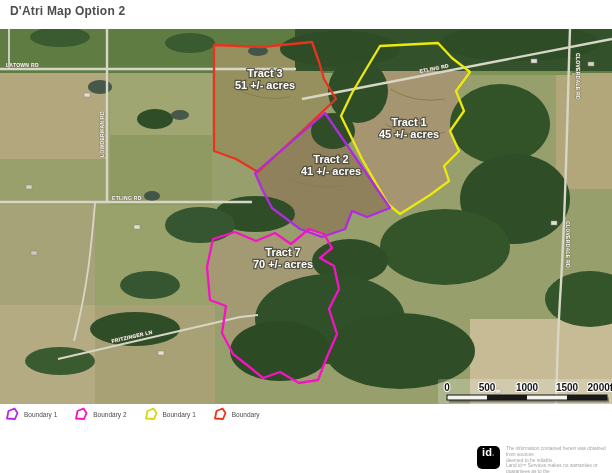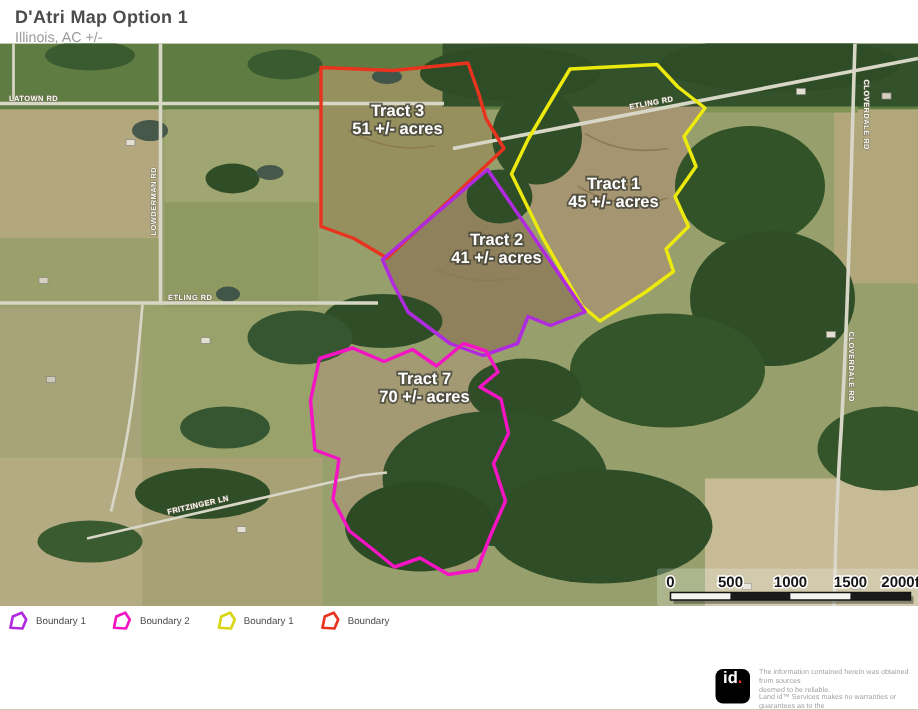--- a/index.html
+++ b/index.html
@@ -24,22 +24,21 @@
   .footer{position:absolute;top:446px;left:477px;display:flex;align-items:flex-start;gap:6px;}
   .logo{width:23px;height:23px;background:#000;border-radius:5px;display:flex;
     justify-content:center;font-size:11px;font-weight:bold;color:#fff;}
   .logo .dot{color:#e0392a;}
   .disclaimer{width:110px;font-size:4.8px;line-height:5.8px;color:#a3a3a3;}
 </style>
 </head>
 <body>
 
 <div class="header">
-  <div class="title">D'Atri Map Option 1</div>
-  <div class="subtitle">Illinois,  AC +/-</div>
+  <div class="title">D'Atri Map Option 2</div>
 </div>
 
 <div class="map-wrap">
 <svg width="612" height="375" viewBox="0 0 612 375">
 
   <g>
     <rect x="0" y="0" width="612" height="375" fill="#97a06c"></rect>
     <rect x="0" y="0" width="612" height="44" fill="#5f7c42"></rect>
     <rect x="0" y="44" width="107" height="86" fill="#b2a77d"></rect>
     <rect x="0" y="130" width="107" height="46" fill="#9aa06b"></rect>

